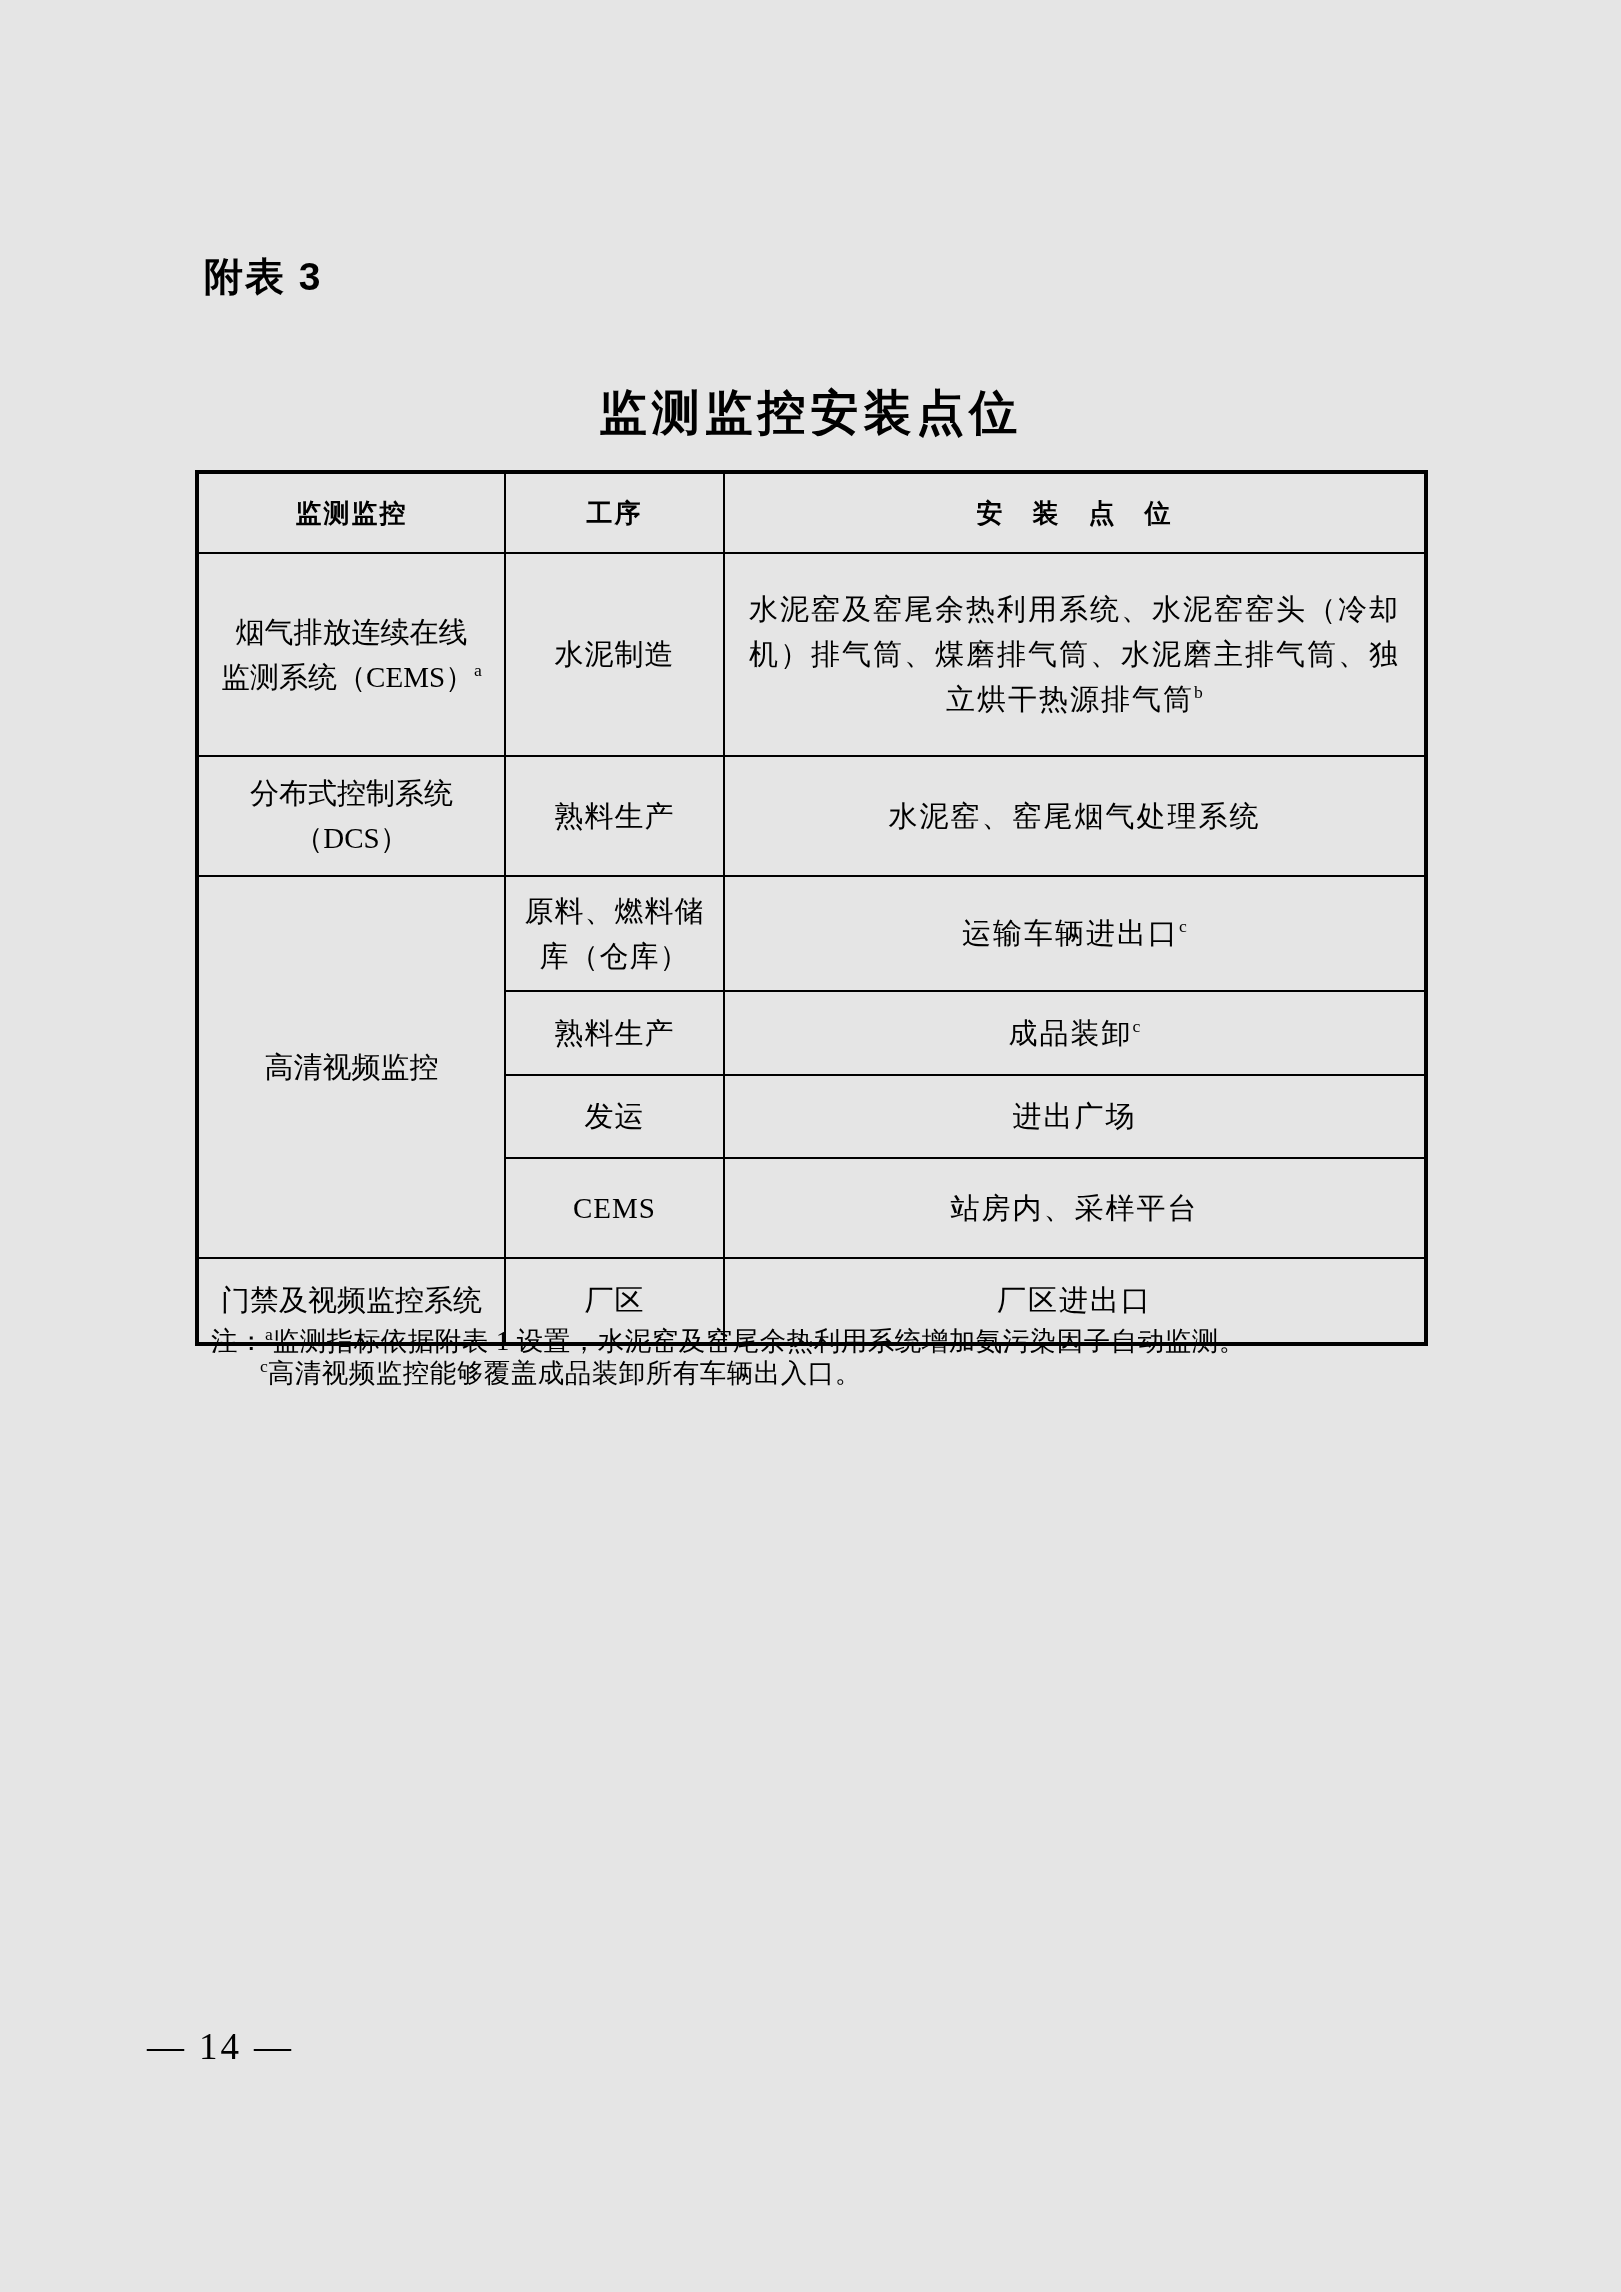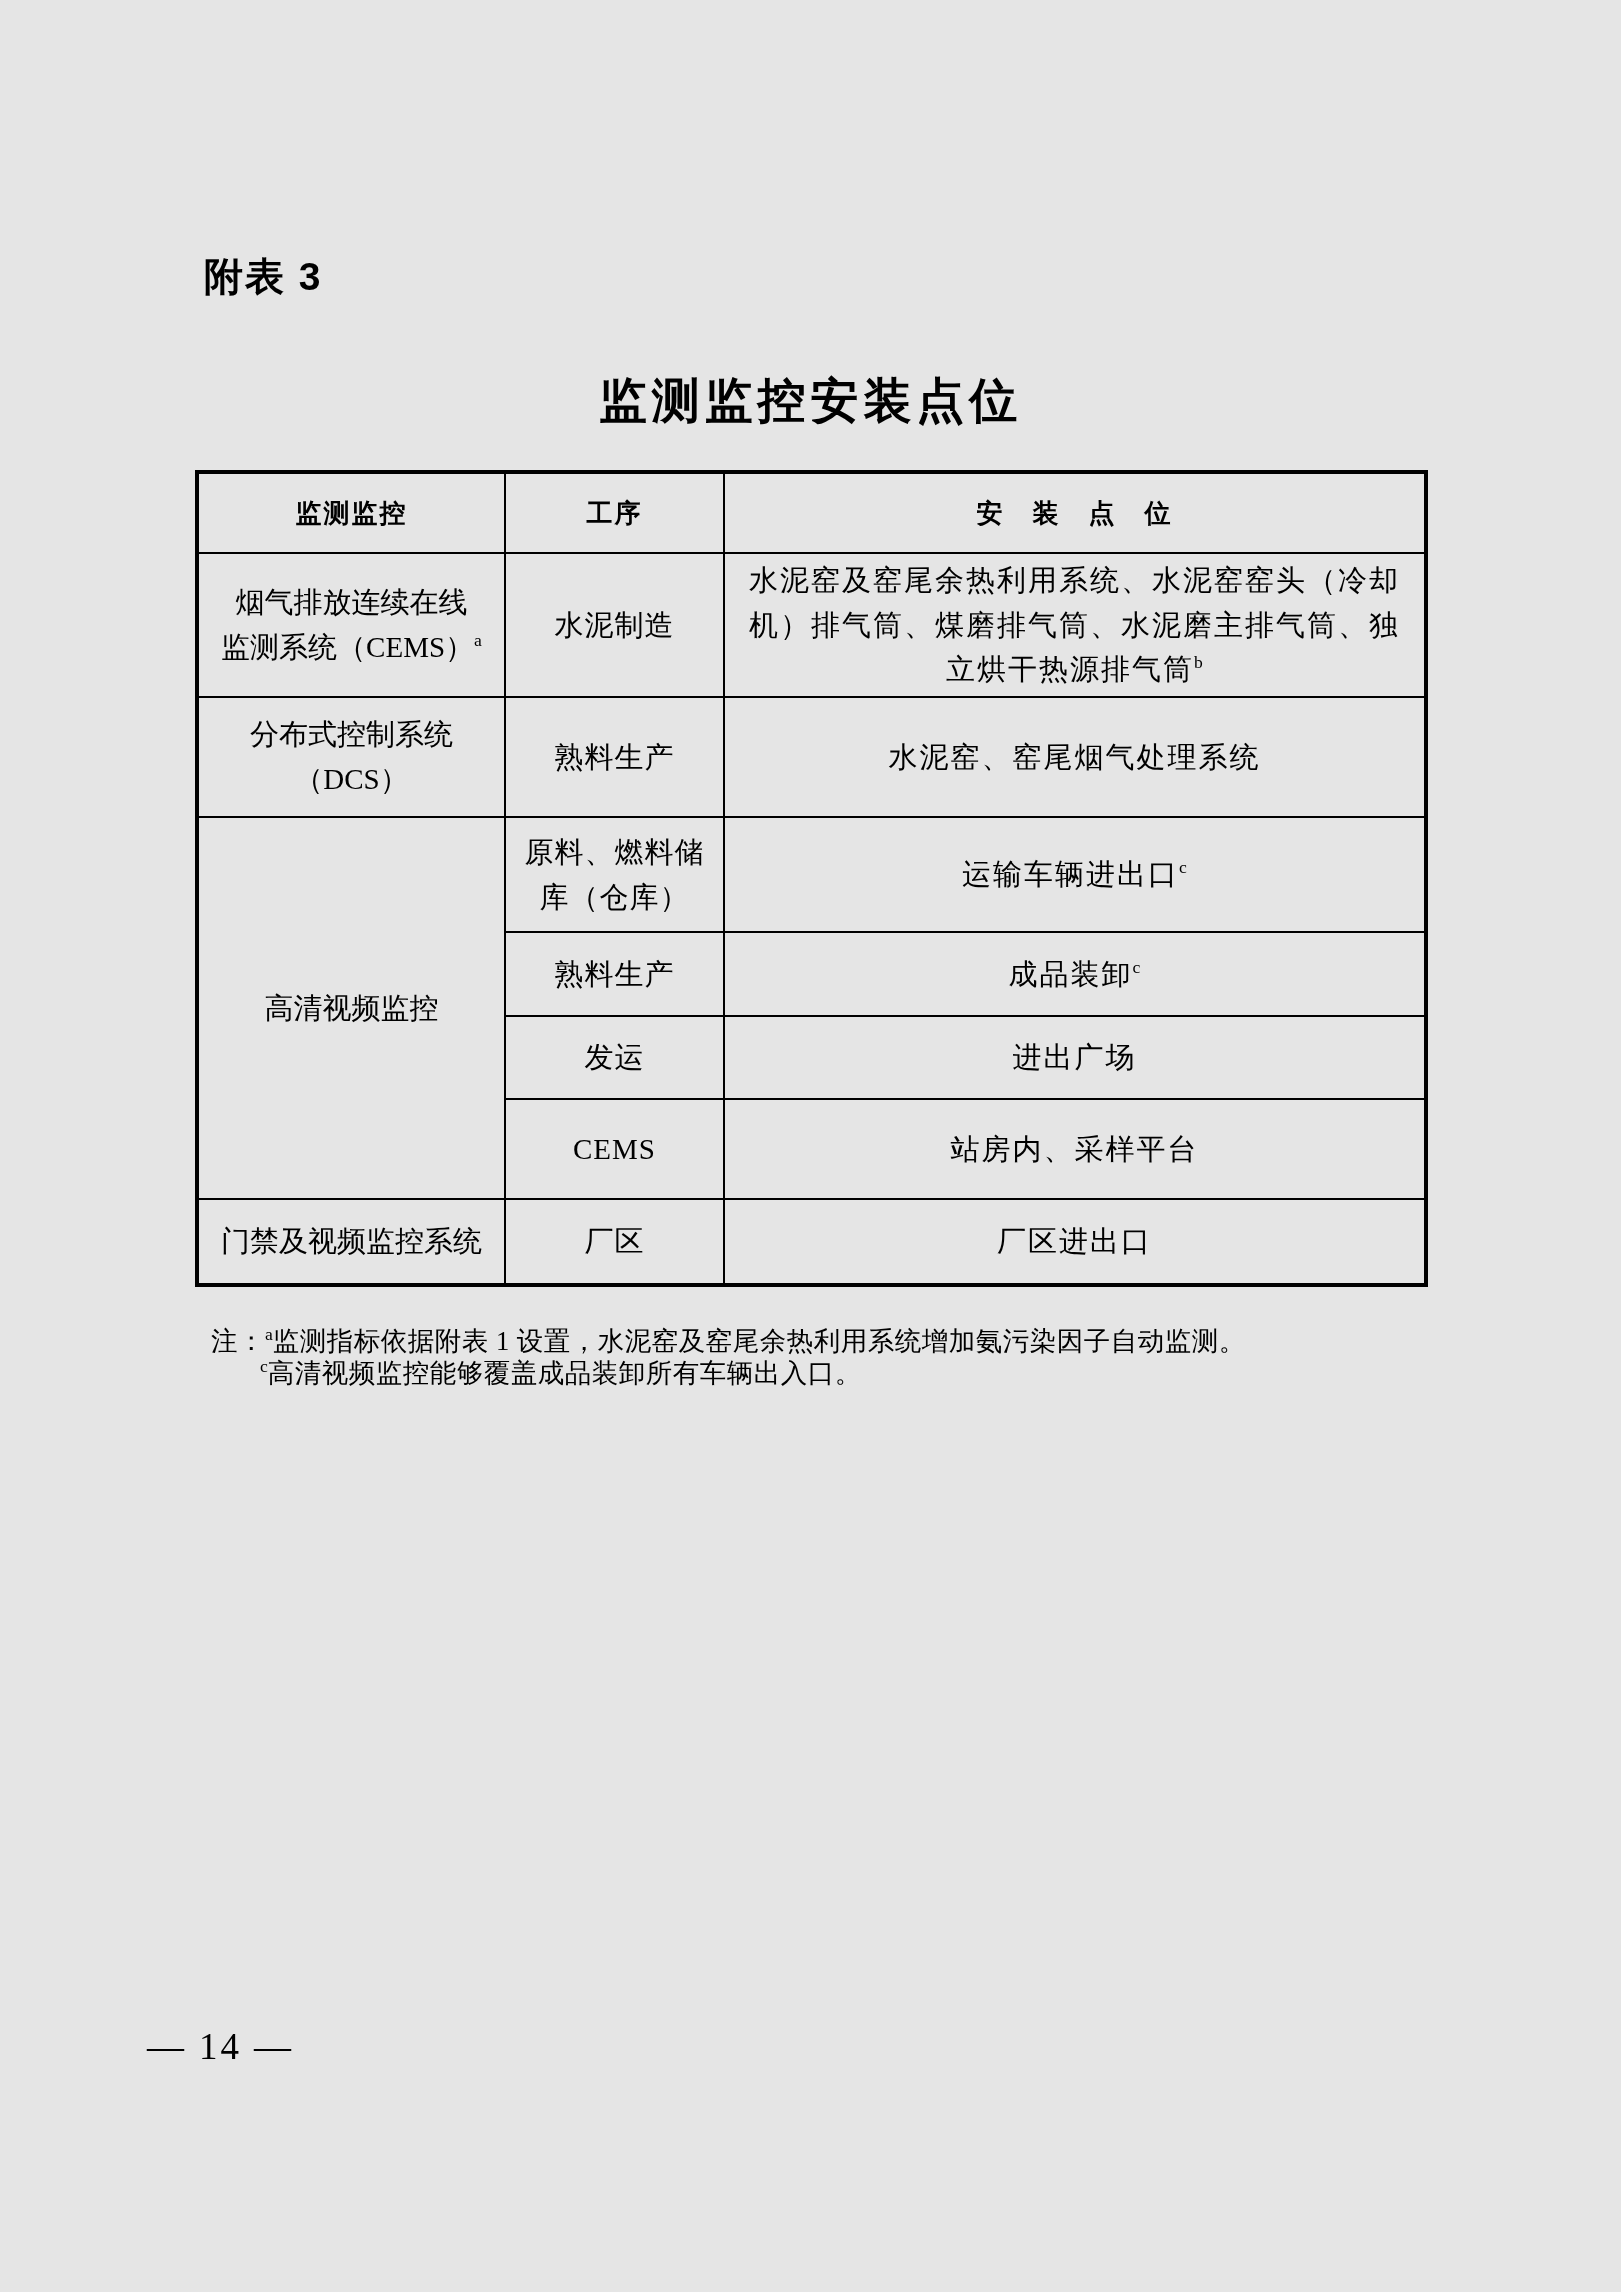--- a/index.html
+++ b/index.html
@@ -19,21 +19,21 @@
     font-family: "Liberation Sans", sans-serif;
     font-weight: bold;
     font-size: 39px;
     letter-spacing: 2px;
     white-space: nowrap;
   }
   .title {
     position: absolute;
     left: 0; right: 0;
     top: 369px;
-    margin: 0;
+    margin: 12px;
     text-align: center;
     font-family: "Liberation Sans", sans-serif;
     font-weight: bold;
     font-size: 48px;
     letter-spacing: 4.9px;
   }
   table.monitor-table {
     position: absolute;
     left: 195px;
     top: 470px;
@@ -59,21 +59,21 @@
   }
   table.monitor-table td {
     font-family: "Liberation Serif", serif;
     font-size: 29px;
     line-height: 1.55;
   }
   td .pre { white-space: pre-line; }
   td.col2 { letter-spacing: 1px; padding: 2px 7.8px; }
   td.col3 { letter-spacing: 2px; padding: 2px 5.9px; }
   tr.h-header { height: 81px; }
-  tr.h-r1 { height: 144px; }
+  tr.h-r1 { height: 203px; }
   tr.h-r2 { height: 120px; }
   tr.h-r3 { height: 115px; }
   tr.h-r4 { height: 84px; }
   tr.h-r5 { height: 83px; }
   tr.h-r6 { height: 100px; }
   tr.h-r7 { height: 86px; }
   sup {
     font-size: 17.6px;
     line-height: 0;
     vertical-align: super;

